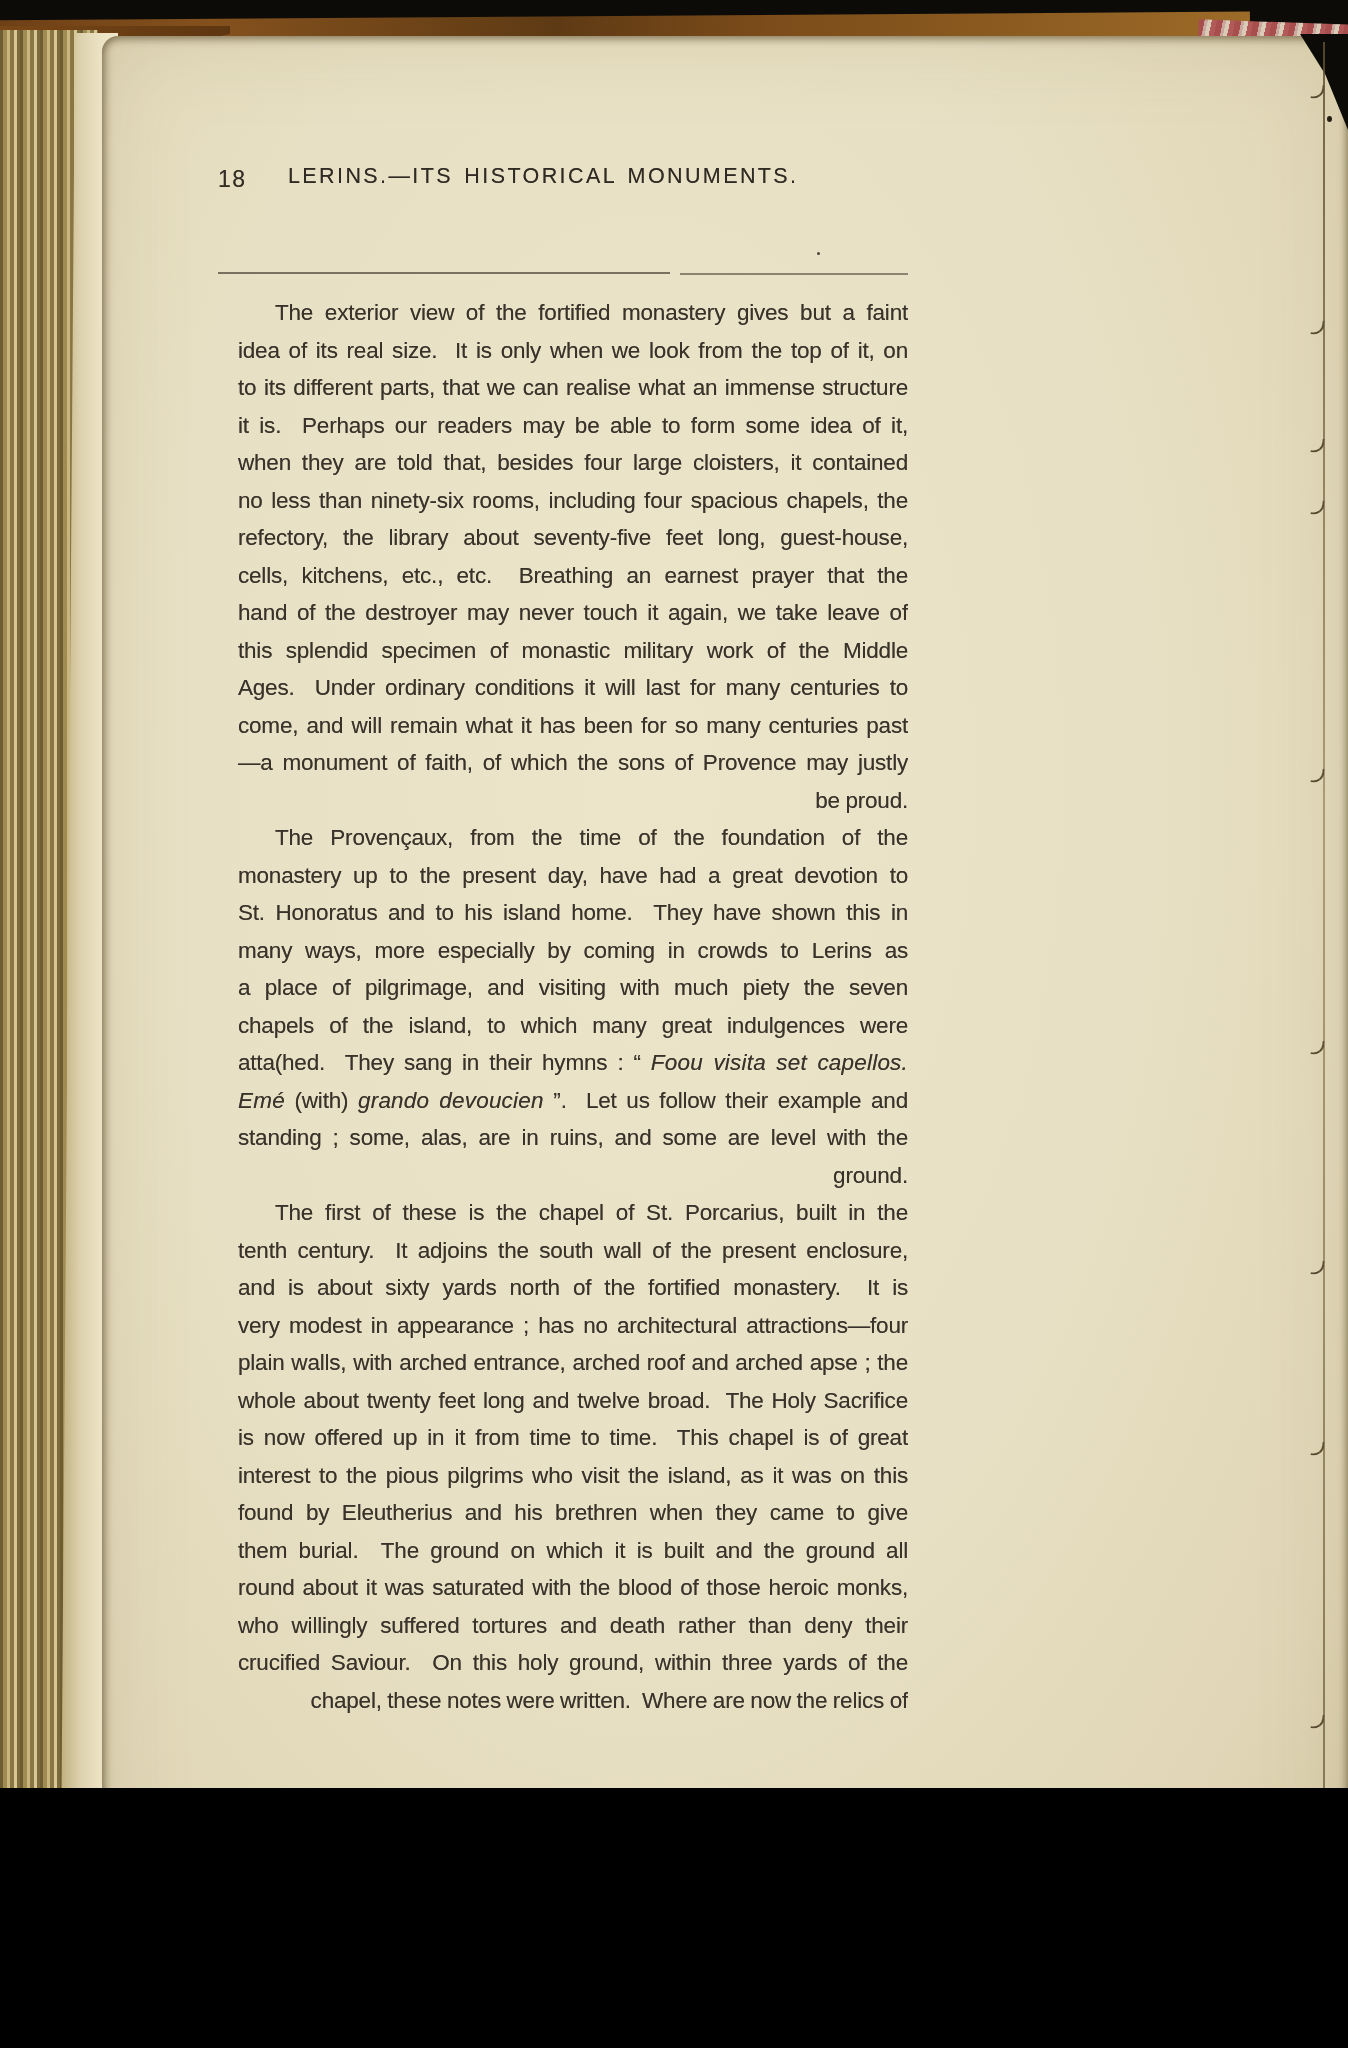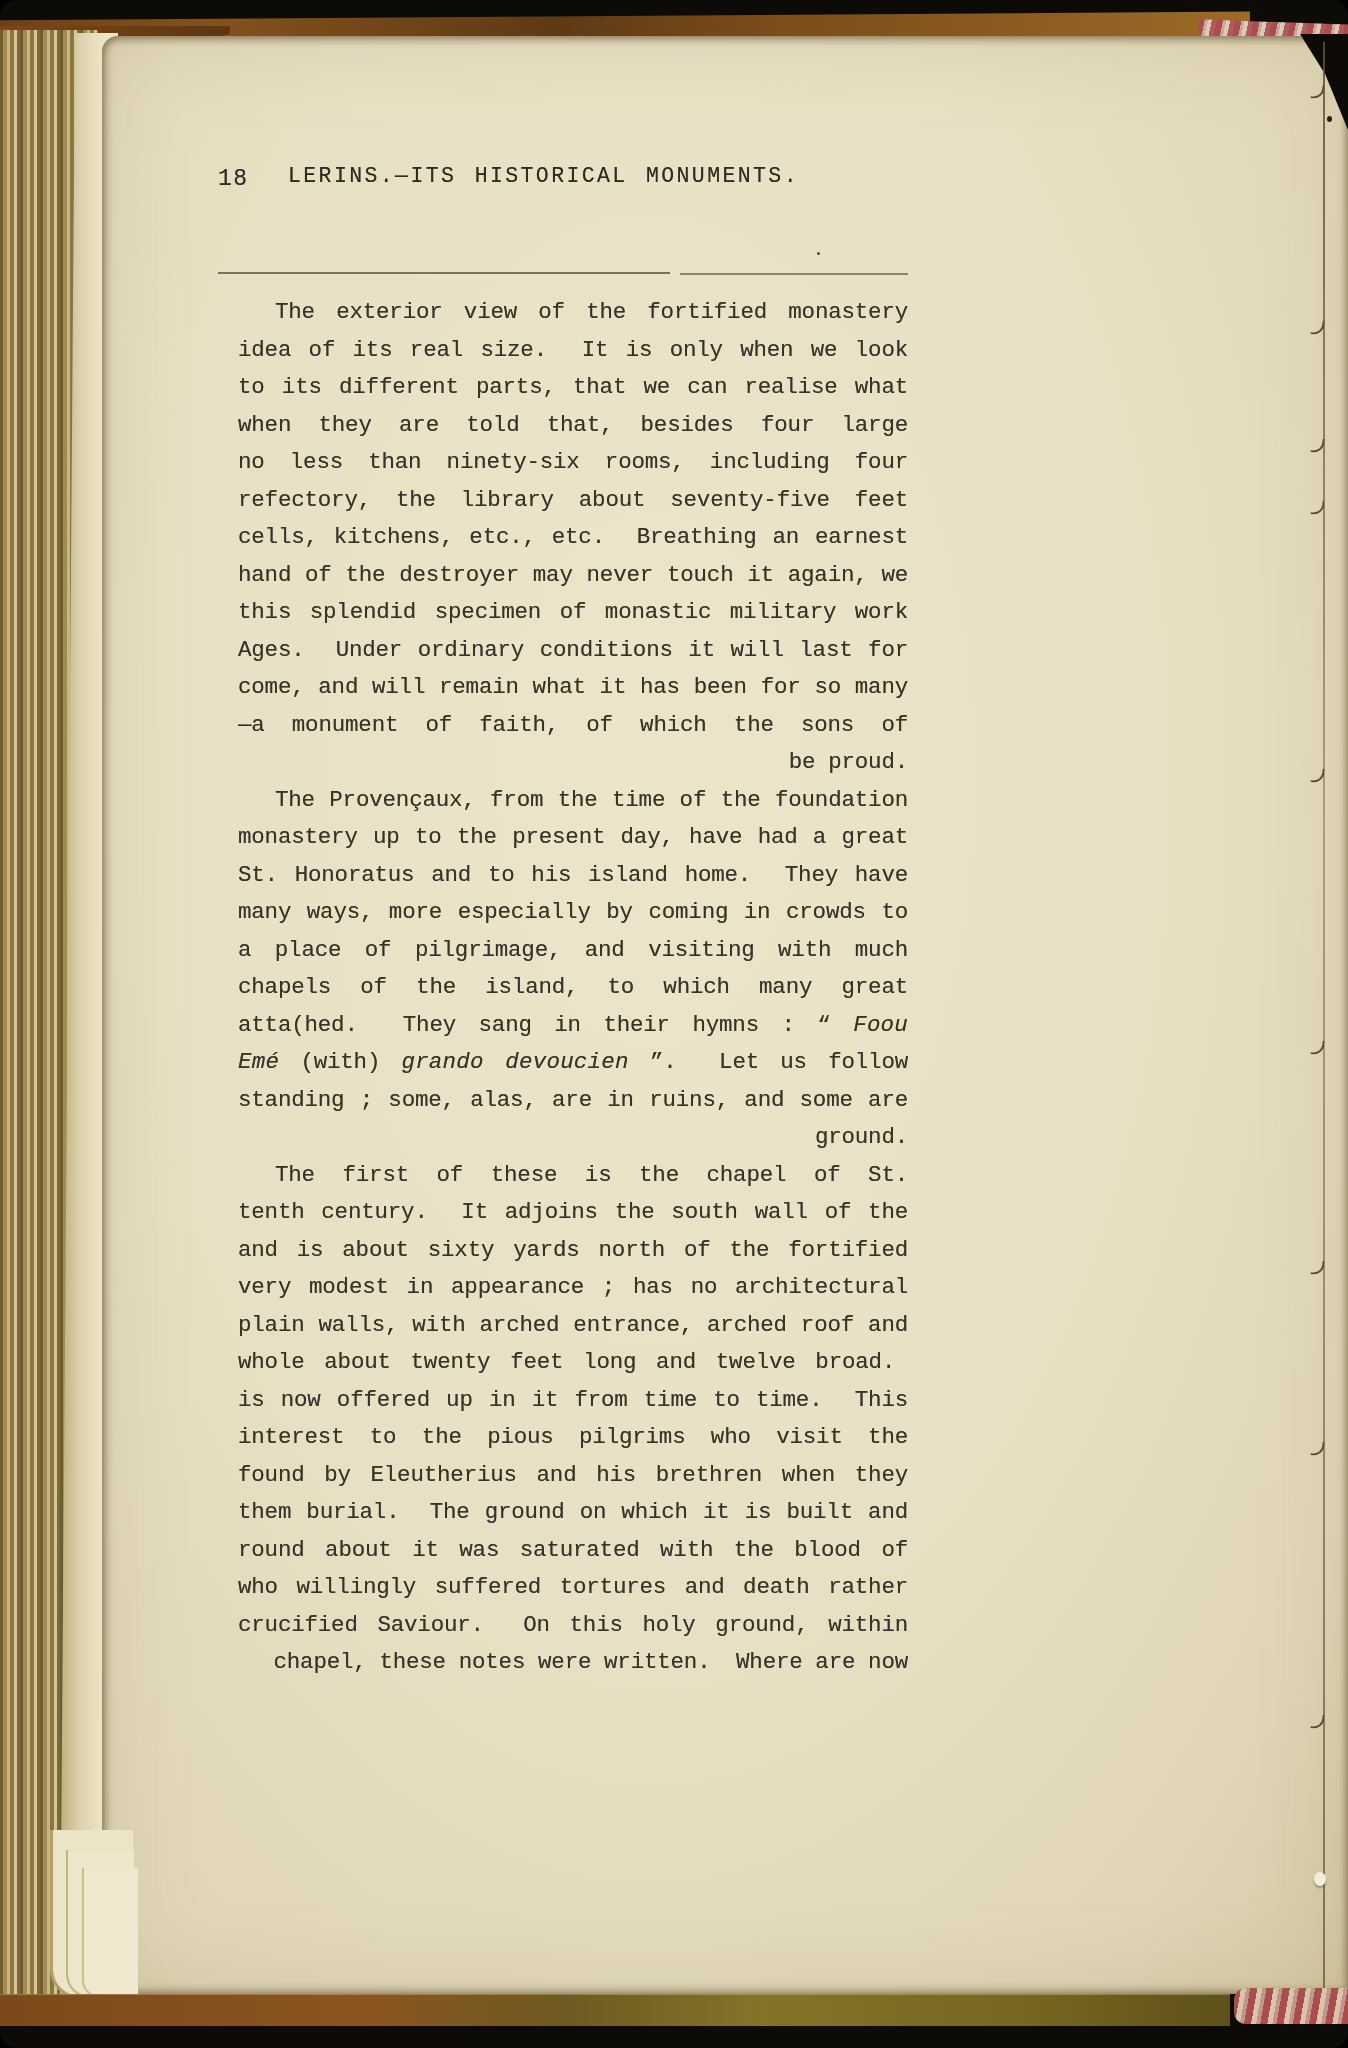--- a/index.html
+++ b/index.html
@@ -1,20 +1,19 @@
 <!DOCTYPE html>
 <html><head>
 <meta charset="utf-8">
 <style>
   html,body { margin:0; padding:0; background:#000; }
   .photo {
-    position:relative; width:1348px; height:2048px; overflow:hidden;
+    position:relative; width:1348px; height:1788px; overflow:hidden;
     background:#0d0b08;
-    font-family:Liberation Mono, monospace;
-    border-radius:16px;
+    font-family:Liberation Sans, sans-serif;
   }
   
   .cover-top {
     position:absolute; left:-12px; top:16px; width:1262px; height:25px;
     background:linear-gradient(90deg,#6d3f16 0%,#84511d 18%,#5e3a14 45%,#7c4c1a 62%,#8a5a20 80%,#9c6b28 100%);
     border-bottom:2px solid #2e1d0a; transform:rotate(-0.4deg);
   }
   .cover-corner-tl {
     position:absolute; left:0; top:26px; width:230px; height:58px;
     background:linear-gradient(100deg,#7a4717,#5c3510);
@@ -134,20 +133,21 @@
   <div class="text-block">
     <div class="pagenum">18</div>
     <div class="running-title">LERINS.—ITS HISTORICAL MONUMENTS.</div>
     <div class="rule-left"></div>
     <div class="rule-right"></div>
     <div class="page-body">
         <div>
           <div class="tl first">The exterior view of the fortified monastery gives but a faint</div>
           <div class="tl">idea of its real size.&nbsp; It is only when we look from the top of it, on</div>
           <div class="tl">to its different parts, that we can realise what an immense structure</div>
+          <div class="tl">it is.&nbsp; Perhaps our readers may be able to form some idea of it,</div>
           <div class="tl">when they are told that, besides four large cloisters, it contained</div>
           <div class="tl">no less than ninety-six rooms, including four spacious chapels, the</div>
           <div class="tl">refectory, the library about seventy-five feet long, guest-house,</div>
           <div class="tl">cells, kitchens, etc., etc.&nbsp; Breathing an earnest prayer that the</div>
           <div class="tl">hand of the destroyer may never touch it again, we take leave of</div>
           <div class="tl">this splendid specimen of monastic military work of the Middle</div>
           <div class="tl">Ages.&nbsp; Under ordinary conditions it will last for many centuries to</div>
           <div class="tl">come, and will remain what it has been for so many centuries past</div>
           <div class="tl">—a monument of faith, of which the sons of Provence may justly</div>
           <div class="tl last">be proud.</div>

